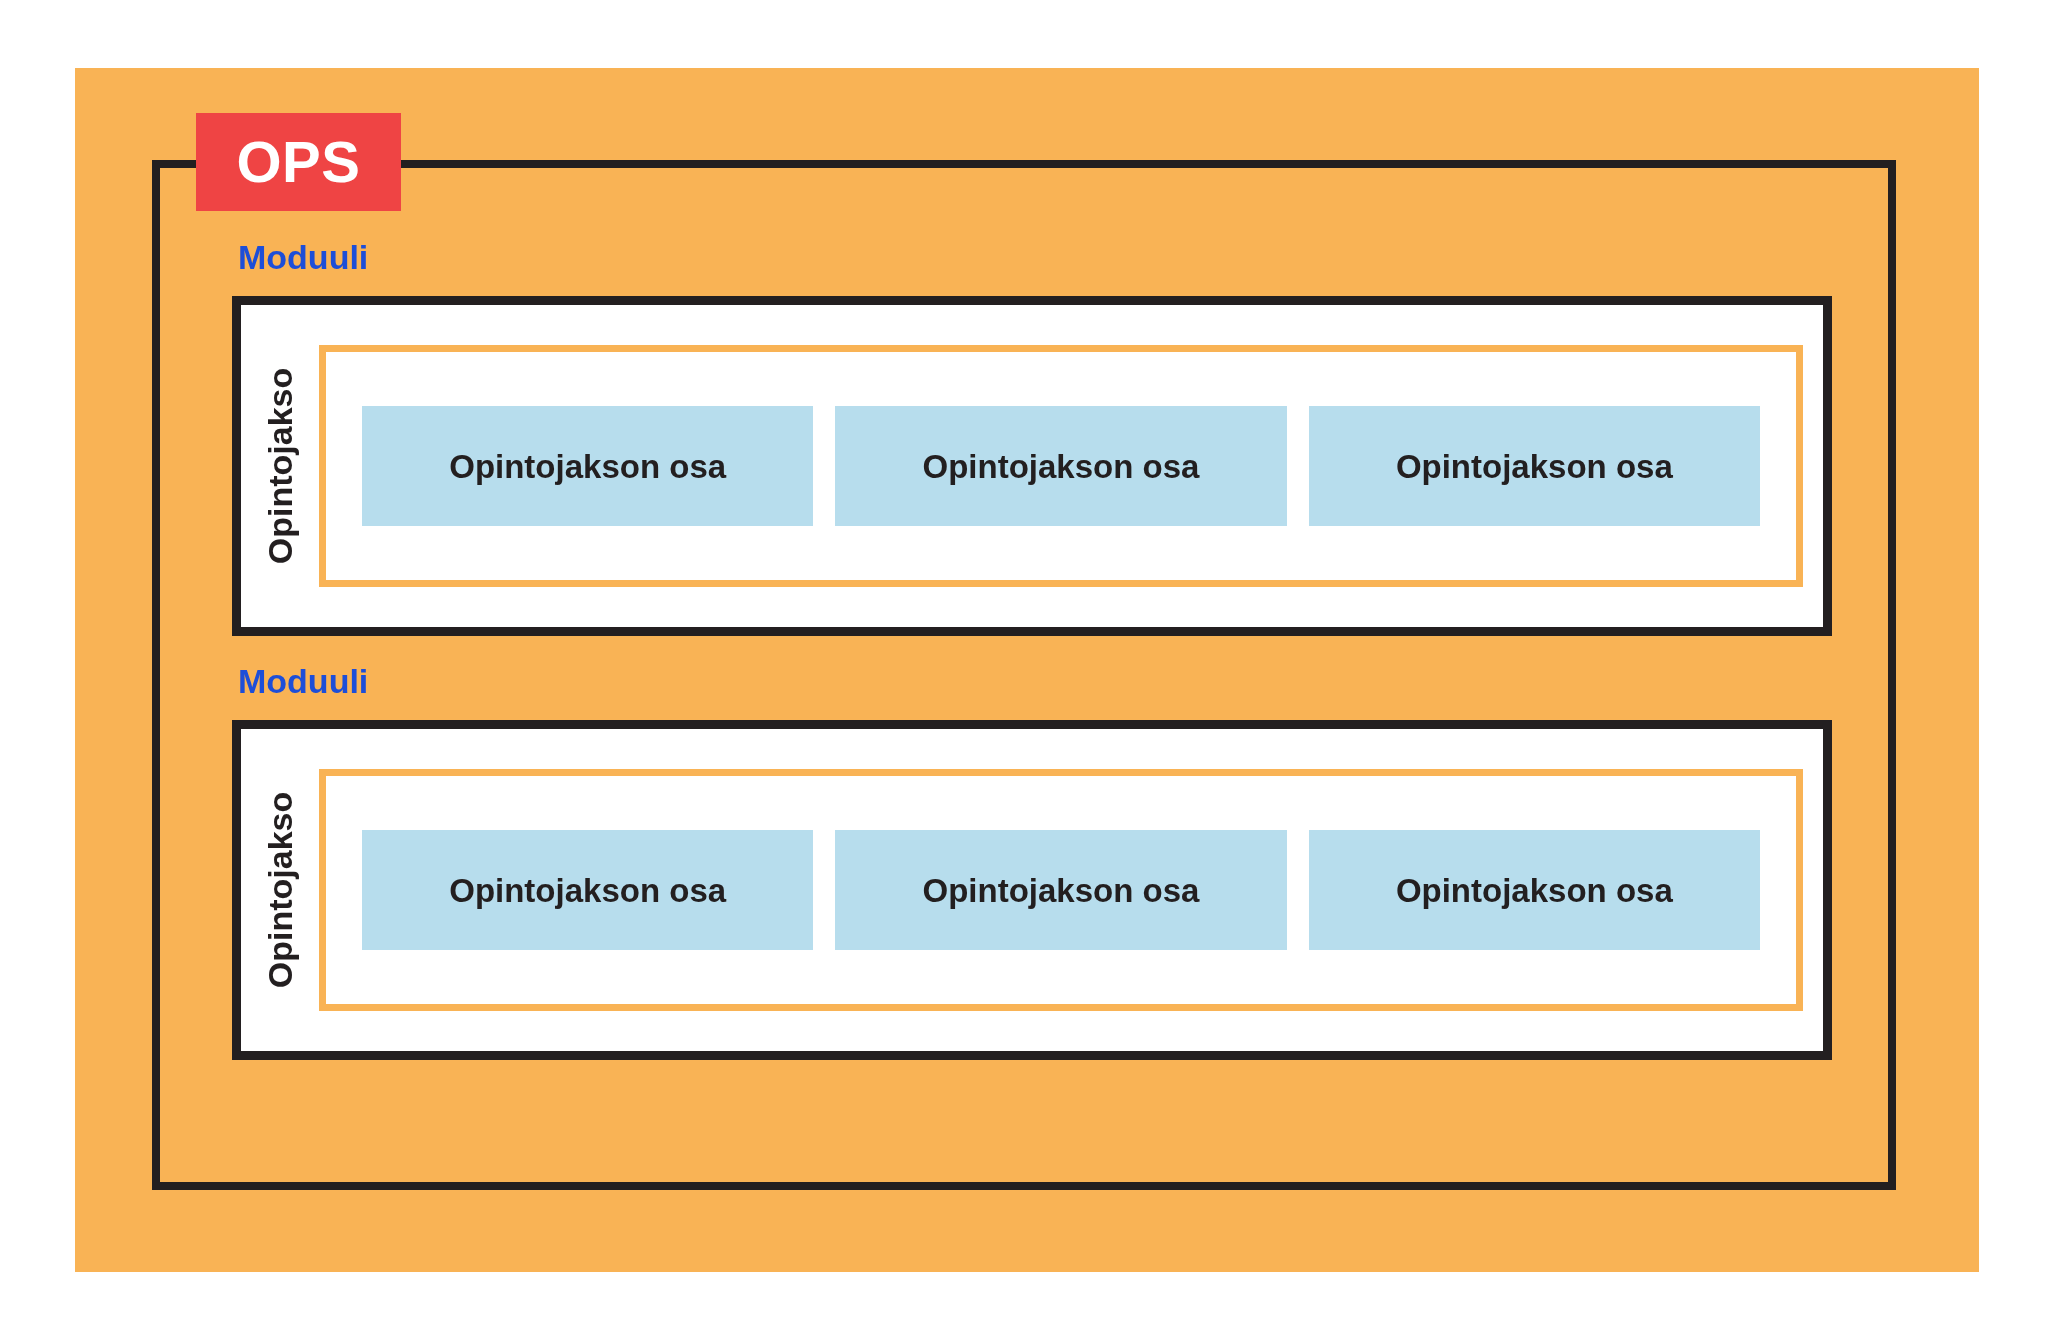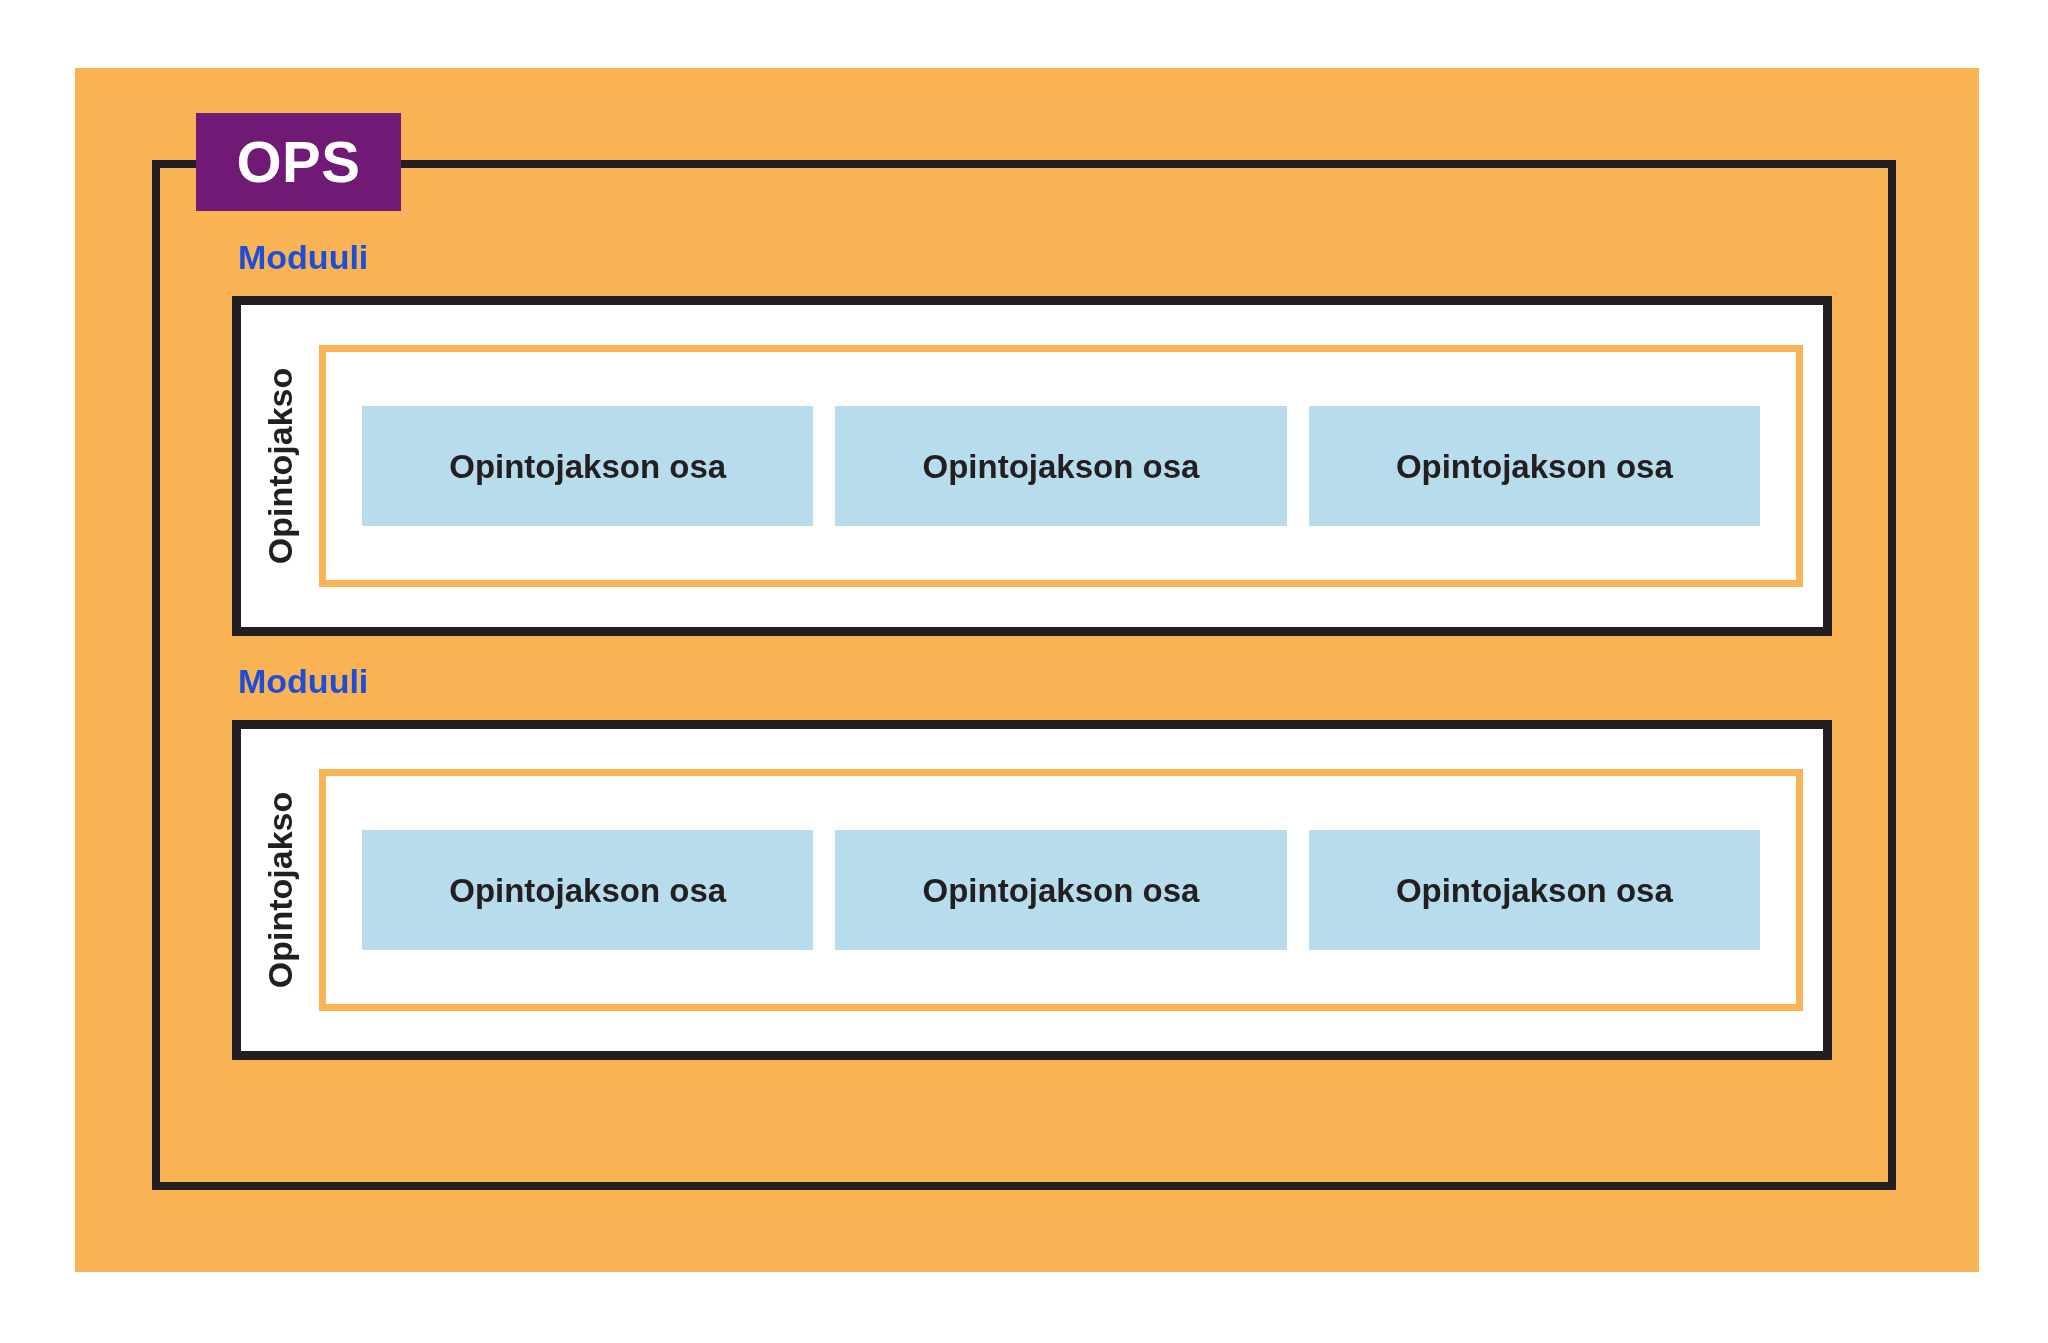--- a/index.html
+++ b/index.html
@@ -44,21 +44,21 @@
     background: transparent;
   }
 
   
   .ops-label {
     position: absolute;
     left: 196px;
     top: 113px;
     width: 205px;
     height: 98px;
-    background: #701a75;
+    background: #ef4444;
     display: flex;
     align-items: center;
     justify-content: center;
     z-index: 5;
   }
   .ops-label-text {
     color: #ffffff;
     font-size: 58px;
     font-weight: bold;
     letter-spacing: 0.5px;

